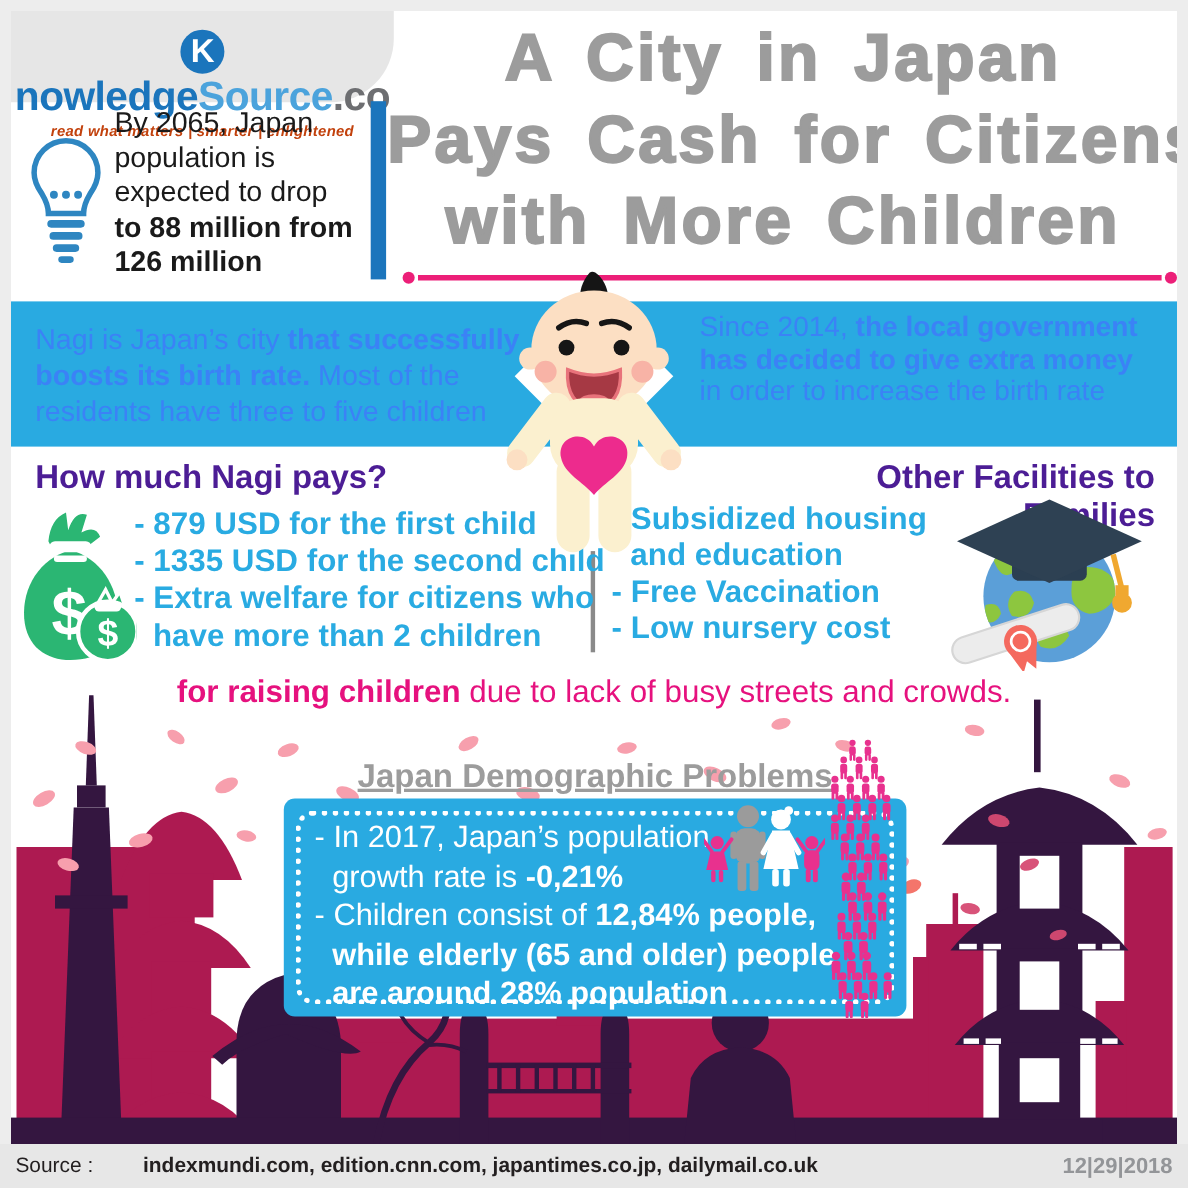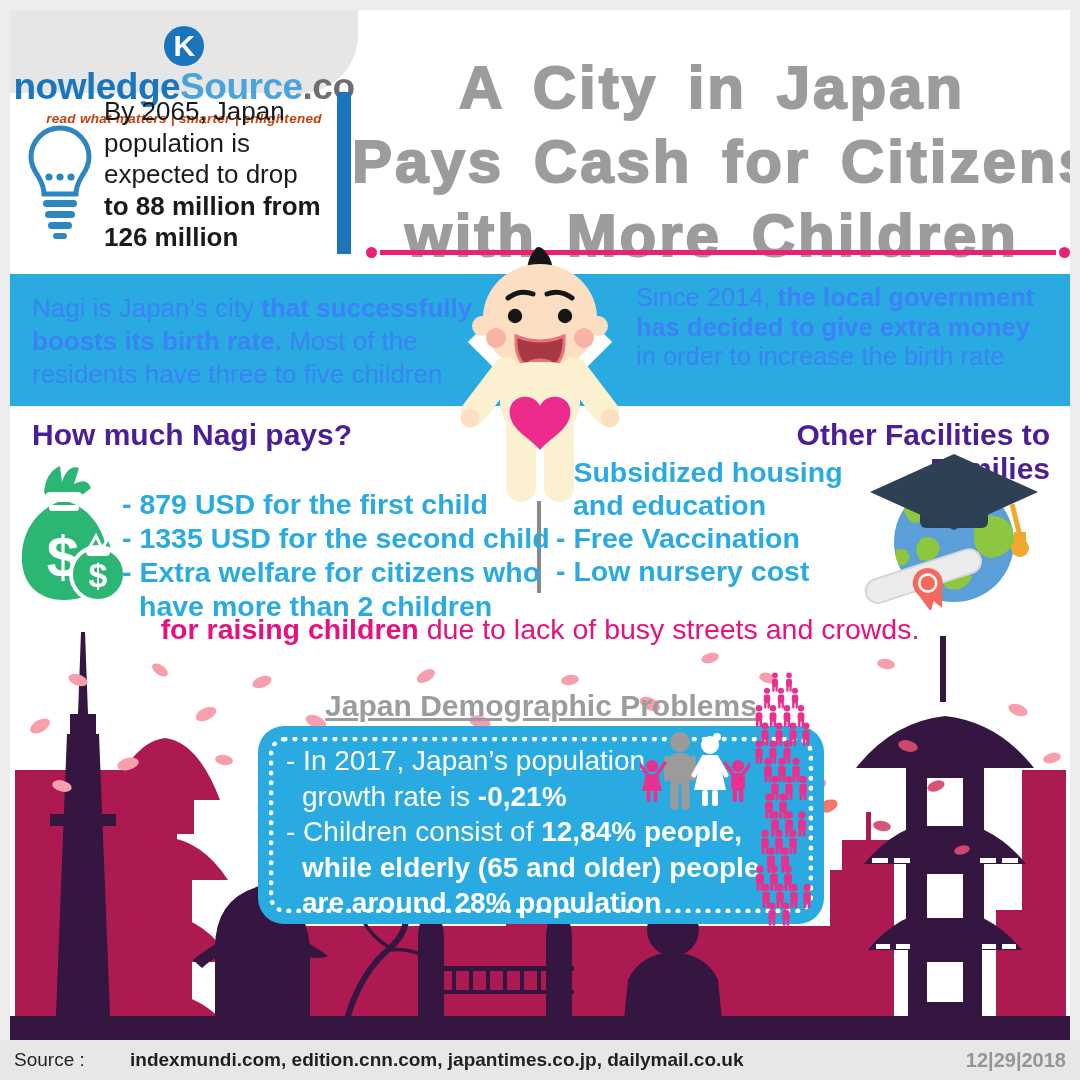--- a/index.html
+++ b/index.html
@@ -17,57 +17,57 @@
   .logo-light{color:#4ba3dc;}
   .logo-suffix{color:#6d6e71;}
   .tagline{font-size:13.5px;font-weight:bold;font-style:italic;color:#c2410c;margin-top:3px;letter-spacing:.3px;}
 
   .fact-text{position:absolute;left:104px;top:96px;width:240px;font-size:26px;line-height:31.5px;color:#1a1a1a;z-index:5;}
   .fact-text .b{font-weight:bold;}
   .blue-bar{position:absolute;left:337px;top:92px;width:14px;height:162px;background:#1b75bc;z-index:5;}
 
   .main-title{position:absolute;left:352px;top:16px;width:720px;text-align:center;color:#9c9c9c;
     font-weight:bold;font-size:60px;line-height:74px;letter-spacing:3px;word-spacing:10px;
-    -webkit-text-stroke:2px #9c9c9c;z-index:4;white-space:nowrap;margin-top:35px;}
+    -webkit-text-stroke:2px #9c9c9c;z-index:4;white-space:nowrap;}
   .title-rule{position:absolute;left:380px;top:250px;width:676px;height:5px;background:#ec1f78;z-index:4;}
   .title-rule::before,.title-rule::after{content:"";position:absolute;top:-3px;width:11px;height:11px;border-radius:50%;background:#ec1f78;}
   .title-rule::before{left:-14px;}
   .title-rule::after{right:-14px;}
 
   
   .intro-strip{position:absolute;left:10px;top:274px;width:1060px;height:132px;background:#29aae1;z-index:2;}
   .diamond{position:absolute;left:489px;top:291px;width:102px;height:102px;background:#fff;transform:rotate(45deg);z-index:3;}
   .intro-text{position:absolute;color:#3b82f6;font-size:26px;line-height:33px;z-index:4;}
   .intro-text .b{font-weight:bold;}
   .intro-left{left:32px;top:292px;width:450px;}
   .intro-right{left:636px;top:283px;width:430px;line-height:29.5px;font-size:25.5px;}
   .baby-svg{position:absolute;left:450px;top:246px;width:180px;height:262px;z-index:5;}
   .divider{position:absolute;left:537px;top:501px;width:4px;height:92px;background:#8a8a8a;z-index:4;}
 
   
   .h-pink{position:absolute;font-size:30px;font-weight:bold;color:#4c1d95;z-index:4;}
   .pays-heading{left:32px;top:418px;}
   .fac-heading{left:700px;top:418px;width:350px;text-align:right;}
   .blue-list{position:absolute;font-size:28.5px;font-weight:bold;color:#29abe2;line-height:34px;z-index:4;}
-  .pays-list{left:122px;top:459px;margin-top:28px;}
+  .pays-list{left:122px;top:459px;}
   .fac-list{left:556px;top:456px;line-height:33px;}
   .blue-list .indent{padding-left:17px;}
   .money-svg{position:absolute;left:16px;top:460px;width:108px;height:142px;z-index:4;}
   .globe-svg{position:absolute;left:862px;top:446px;width:190px;height:164px;z-index:4;}
 
   
   .note{position:absolute;left:90px;top:611px;width:900px;text-align:center;font-size:28.5px;line-height:37px;
     color:#e6117e;z-index:4;}
   .note .b{font-weight:bold;}
 
   .demo-heading{position:absolute;left:258px;top:689px;width:566px;text-align:center;
     font-size:30px;font-weight:bold;color:#9c9c9c;z-index:4;text-decoration:underline;}
 
   
-  .demo-box{position:absolute;left:258px;top:726px;width:566px;height:198px;background:#29aae1;border-radius:26px;z-index:6;}
+  .demo-box{position:absolute;left:258px;top:726px;width:566px;height:198px;background:#29aae1;border-radius:10px;z-index:6;}
   .demo-border{position:absolute;inset:11px;border:5px dotted #fff;border-radius:16px;}
   .demo-text{position:absolute;left:28px;top:17px;color:#fff;font-size:28px;line-height:35.5px;}
   .demo-text .b{font-weight:bold;}
   .demo-text .indent{padding-left:16px;}
   .family-svg{position:absolute;left:640px;top:728px;width:110px;height:88px;z-index:7;}
   .crowd-svg{position:absolute;left:735px;top:668px;width:80px;height:258px;z-index:7;}
 
   
   .skyline-svg{position:absolute;left:10px;top:618px;width:1060px;height:422px;z-index:1;}
 

